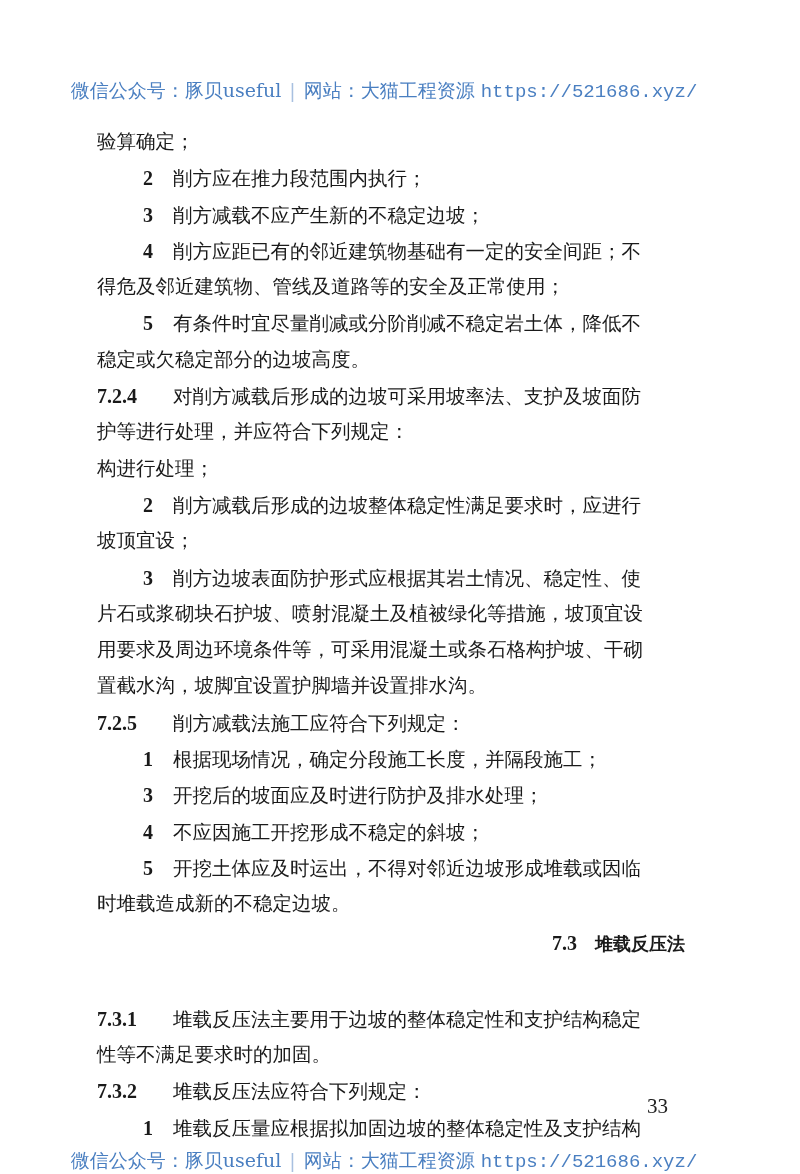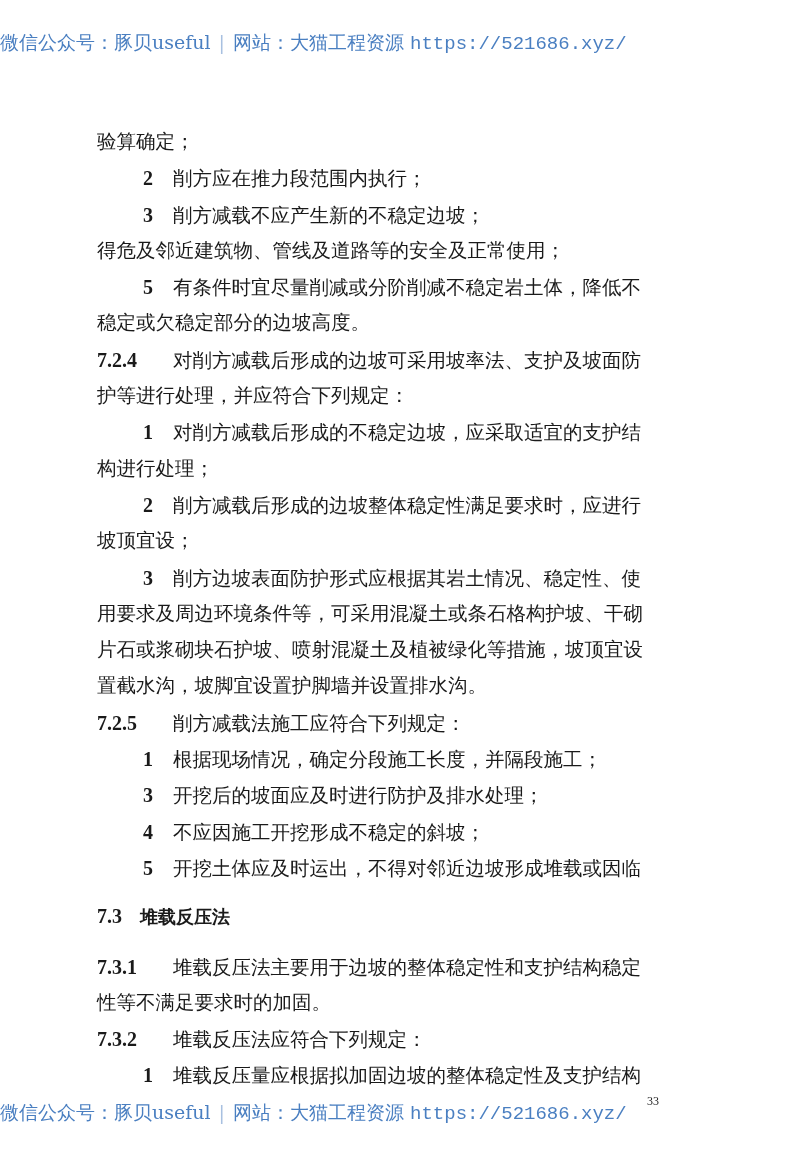--- a/index.html
+++ b/index.html
@@ -1,77 +1,78 @@
 <!DOCTYPE html>
 <html><head>
 <meta charset="utf-8">
 <style>
   html, body { margin: 0; padding: 0; }
   body {
     width: 800px; height: 1174px; background: #ffffff; position: relative; overflow: hidden;
     font-family: "DejaVu Serif", "Liberation Serif", serif; color: #1a1a1a;
   }
   .watermark {
-    position: absolute; left: 0; width: 768px; 
+    position: absolute; left: 0; width: 768px; text-align: center;
     font-family: "DejaVu Serif", "Liberation Serif", serif;
-    font-size: 19px; color: #4a7fc1; letter-spacing: 0px; white-space: nowrap;
+    font-size: 19px; color: #4a7fc1; letter-spacing: 0px; white-space: nowrap; margin-top: 48px;
   }
   .watermark .sep { color: #a8c0e0; margin: 0 8px; }
   .watermark .url { font-family: "Liberation Mono", "DejaVu Sans Mono", monospace; font-size: 19px; }
   .wm-top { top: 30px; }
   .wm-bottom { top: 1100px; }
   .page-number {
-    position: absolute; left: 647px; top: 1094px; font-size: 12px; color: #222;
+    position: absolute; left: 647px; top: 1094px; font-size: 21px; color: #222;
     font-family: "Liberation Serif", serif;
   }
   .content {
     position: absolute; left: 97px; top: 124px; width: 588px;
     font-size: 19.5px; line-height: 36.3px;
   }
   .line { white-space: nowrap; display: block; height: 36.3px; }
   .indent { padding-left: 46px; }
   .num { font-weight: bold; display: inline-block; width: 30px; font-family: "Liberation Serif", serif; font-size: 20px; }
   .clause { font-weight: bold; display: inline-block; width: 76px; font-family: "Liberation Serif", serif; font-size: 20px; }
   .section-title {
-    text-align: left; font-weight: bold; height: 36.3px; margin: 10px 0 16px 0;
-    font-family: "DejaVu Sans", "Liberation Sans", sans-serif; font-size: 18px; line-height: 40px;
+    text-align: right; font-weight: bold; height: 36.3px; margin: 10px 0 32px 0;
+    font-family: "DejaVu Sans", "Liberation Sans", sans-serif; font-size: 18px; line-height: 20px;
   }
   .section-title .secnum { font-family: "Liberation Serif", serif; font-size: 20px; margin-right: 18px; }
 </style>
 </head>
 <body>
 
 <div class="watermark wm-top">
   <span>微信公众号：豚贝useful</span><span class="sep">|</span><span>网站：大猫工程资源</span> <span class="url">https://521686.xyz/</span>
 </div>
 
 <div class="content">
   <span class="line">验算确定；</span>
   <span class="line indent"><span class="num">2</span><span>削方应在推力段范围内执行；</span></span>
   <span class="line indent"><span class="num">3</span><span>削方减载不应产生新的不稳定边坡；</span></span>
+  <span class="line indent"><span class="num">4</span><span>削方应距已有的邻近建筑物基础有一定的安全间距；不</span></span>
   <span class="line">得危及邻近建筑物、管线及道路等的安全及正常使用；</span>
   <span class="line indent"><span class="num">5</span><span>有条件时宜尽量削减或分阶削减不稳定岩土体，降低不</span></span>
   <span class="line">稳定或欠稳定部分的边坡高度。</span>
 
   <span class="line"><span class="clause">7.2.4</span><span>对削方减载后形成的边坡可采用坡率法、支护及坡面防</span></span>
   <span class="line">护等进行处理，并应符合下列规定：</span>
-  <span class="line indent"><span class="num">1</span><span>对削方减载后形成的不稳定边坡，应采取适宜的支护结</span></span>
   <span class="line">构进行处理；</span>
   <span class="line indent"><span class="num">2</span><span>削方减载后形成的边坡整体稳定性满足要求时，应进行</span></span>
   <span class="line">坡顶宜设；</span>
   <span class="line indent"><span class="num">3</span><span>削方边坡表面防护形式应根据其岩土情况、稳定性、使</span></span>
+  <span class="line">片石或浆砌块石护坡、喷射混凝土及植被绿化等措施，坡顶宜设</span>
   <span class="line">用要求及周边环境条件等，可采用混凝土或条石格构护坡、干砌</span>
-  <span class="line">片石或浆砌块石护坡、喷射混凝土及植被绿化等措施，坡顶宜设</span>
   <span class="line">置截水沟，坡脚宜设置护脚墙并设置排水沟。</span>
 
   <span class="line"><span class="clause">7.2.5</span><span>削方减载法施工应符合下列规定：</span></span>
   <span class="line indent"><span class="num">1</span><span>根据现场情况，确定分段施工长度，并隔段施工；</span></span>
   <span class="line indent"><span class="num">3</span><span>开挖后的坡面应及时进行防护及排水处理；</span></span>
   <span class="line indent"><span class="num">4</span><span>不应因施工开挖形成不稳定的斜坡；</span></span>
   <span class="line indent"><span class="num">5</span><span>开挖土体应及时运出，不得对邻近边坡形成堆载或因临</span></span>
+  <span class="line">时堆载造成新的不稳定边坡。</span>
 
   <div class="section-title"><span class="secnum">7.3</span><span>堆载反压法</span></div>
 
   <span class="line"><span class="clause">7.3.1</span><span>堆载反压法主要用于边坡的整体稳定性和支护结构稳定</span></span>
   <span class="line">性等不满足要求时的加固。</span>
   <span class="line"><span class="clause">7.3.2</span><span>堆载反压法应符合下列规定：</span></span>
   <span class="line indent"><span class="num">1</span><span>堆载反压量应根据拟加固边坡的整体稳定性及支护结构</span></span>
 </div>
 
 <div class="page-number">33</div>

